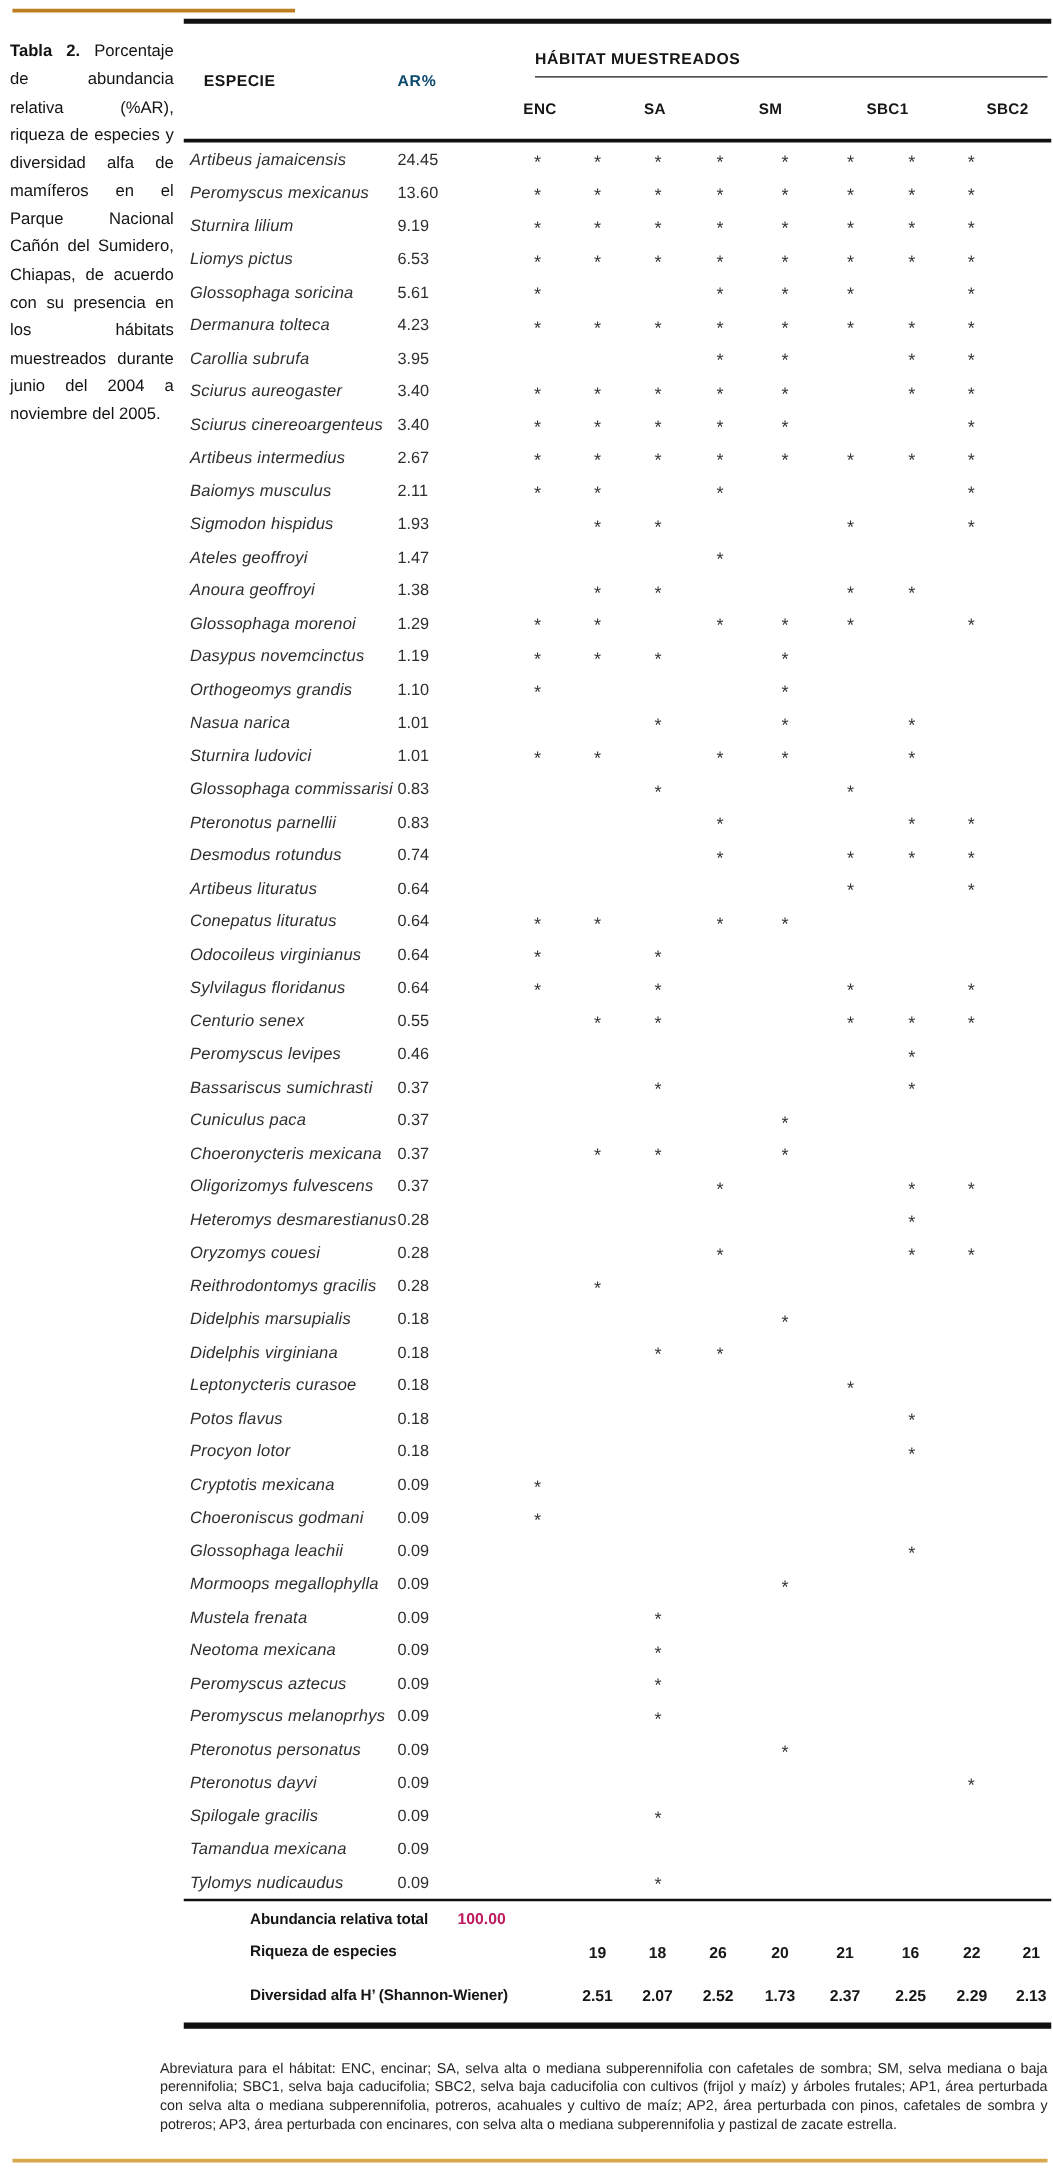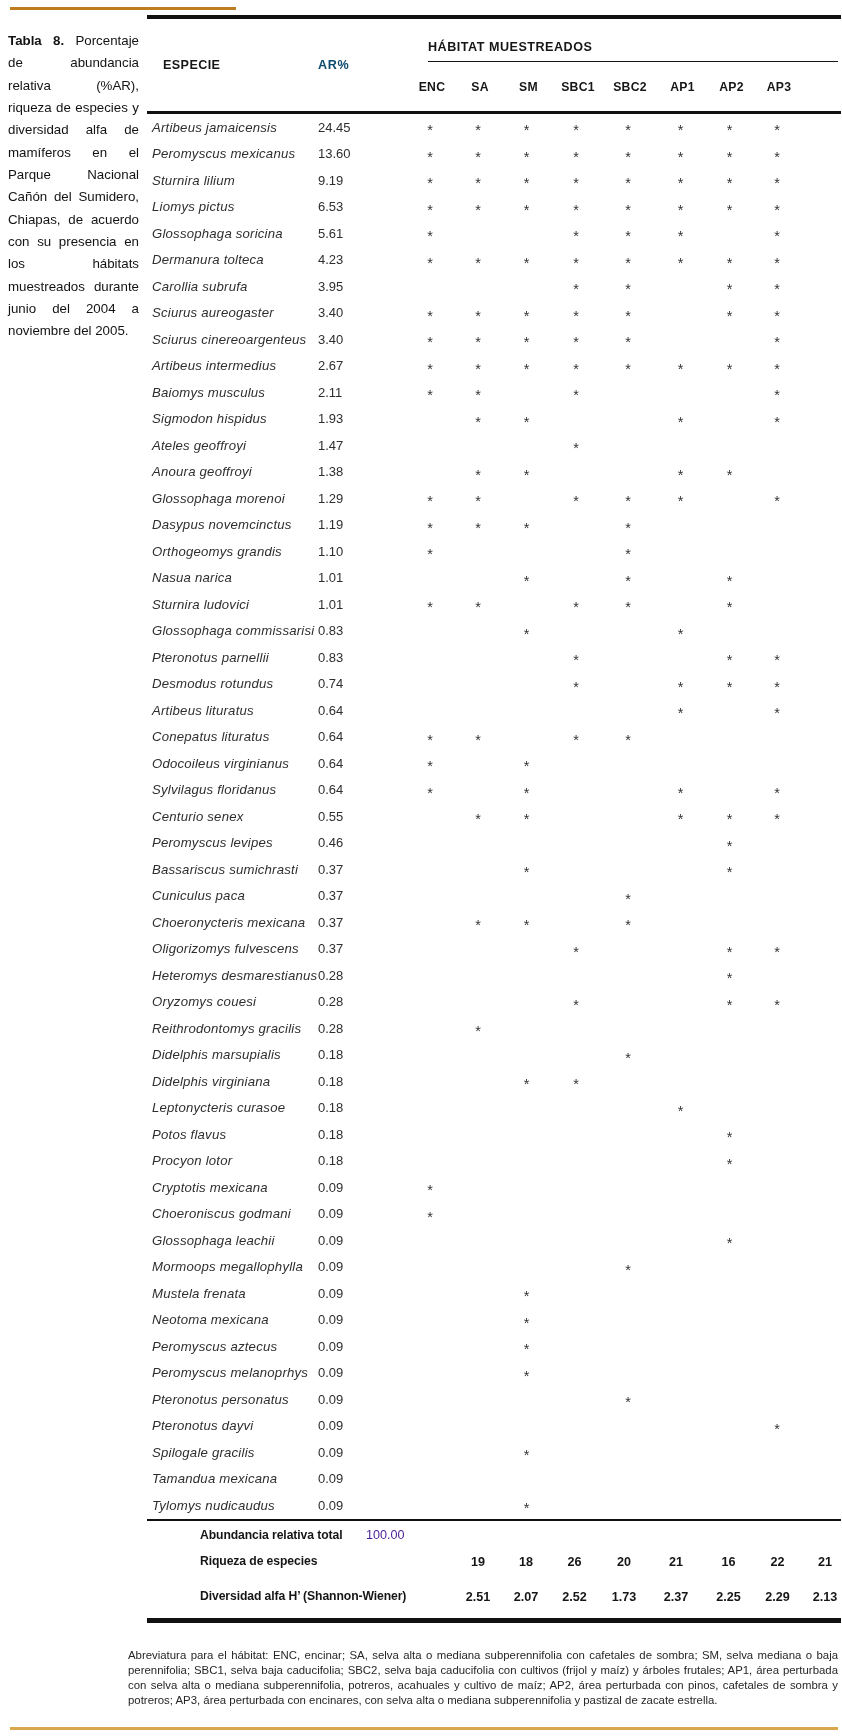--- a/index.html
+++ b/index.html
@@ -23,52 +23,52 @@
   .thead{position:relative;height:92px;}
   .th-species{position:absolute;left:16px;top:0;height:92px;display:flex;align-items:center;
               font-weight:bold;font-size:12.6px;letter-spacing:.4px;color:#161616;}
   .th-ar{position:absolute;left:171px;top:0;height:92px;display:flex;align-items:center;
          font-weight:bold;font-size:12.6px;letter-spacing:.6px;color:#0c4a6e;}
   .th-right{position:absolute;left:261px;top:0;width:430px;height:92px;}
   .th-group{margin-left:20px;height:43px;display:flex;align-items:flex-end;padding-bottom:7px;
             border-bottom:1.5px solid #161616;font-weight:bold;font-size:12.6px;
             letter-spacing:.5px;color:#161616;box-sizing:border-box;}
   .subcols{display:grid;grid-template-columns:48px 48px 49px 50px 54px 51px 47px 48px;height:49px;
-           align-items:center;}
+           align-items:center;gap:44px;}
   .subcol-label{text-align:center;font-weight:bold;font-size:12.2px;letter-spacing:.3px;color:#161616;}
 
   .grid{display:grid;grid-template-columns:166px 93px 48px 48px 49px 50px 54px 51px 47px 48px;
         box-sizing:border-box;}
   .body-row{height:26.5px;align-items:center;}
   .sp-name{padding-left:5px;font-style:italic;font-size:13.2px;letter-spacing:.2px;color:#2e2e2e;
            white-space:nowrap;}
   .sp-ar{padding-left:5px;font-size:13px;color:#2e2e2e;}
   .sp-mark{text-align:center;font-size:14.5px;color:#333;line-height:10px;padding-top:6px;}
 
   .sum-row{align-items:center;margin-left:48px;}
   .sum-row.total{height:27px;}
   .sum-row.rich{height:27px;}
   .sum-row.div{height:43px;}
   .sum-label{padding-left:5px;font-weight:bold;font-size:12.2px;letter-spacing:-.1px;color:#161616;}
   .sum-label.nowrap{white-space:nowrap;grid-column:1/2;}
   .sum-label.span2{grid-column:1/3;line-height:15px;}
-  .sum-ar{padding-left:5px;font-weight:normal;font-size:12.6px;grid-column:2/3;color:#4c1d95;}
+  .sum-ar{padding-left:5px;font-weight:bold;font-size:12.6px;grid-column:2/3;color:#be185d;}
   .sum-val{text-align:center;font-weight:bold;font-size:12.6px;color:#161616;}
 
   .footnote{position:absolute;left:128px;top:1648px;width:710px;font-size:11.4px;
             line-height:15.1px;text-align:justify;color:#262626;}
 </style>
 </head>
 <body>
 
 <div class="page">
 
   <div id="topRule" class="accent-rule" style="background: rgb(189, 124, 30);"></div>
 
-  <div class="caption"><b>Tabla 8.</b> <span>Porcentaje de abundancia relativa (%AR), riqueza de especies y diversidad alfa de mamíferos en el Parque Nacional Cañón del Sumidero, Chiapas, de acuerdo con su presencia en los hábitats muestreados durante junio del 2004 a noviembre del 2005.</span></div>
+  <div class="caption"><b>Tabla 2.</b> <span>Porcentaje de abundancia relativa (%AR), riqueza de especies y diversidad alfa de mamíferos en el Parque Nacional Cañón del Sumidero, Chiapas, de acuerdo con su presencia en los hábitats muestreados durante junio del 2004 a noviembre del 2005.</span></div>
 
   <div class="tablewrap">
     <div class="tborder top"></div>
 
     <div class="thead">
       <div class="th-species">ESPECIE</div>
       <div class="th-ar">AR%</div>
       <div class="th-right">
         <div class="th-group">HÁBITAT MUESTREADOS</div>
         <div class="subcols" id="subcols">

